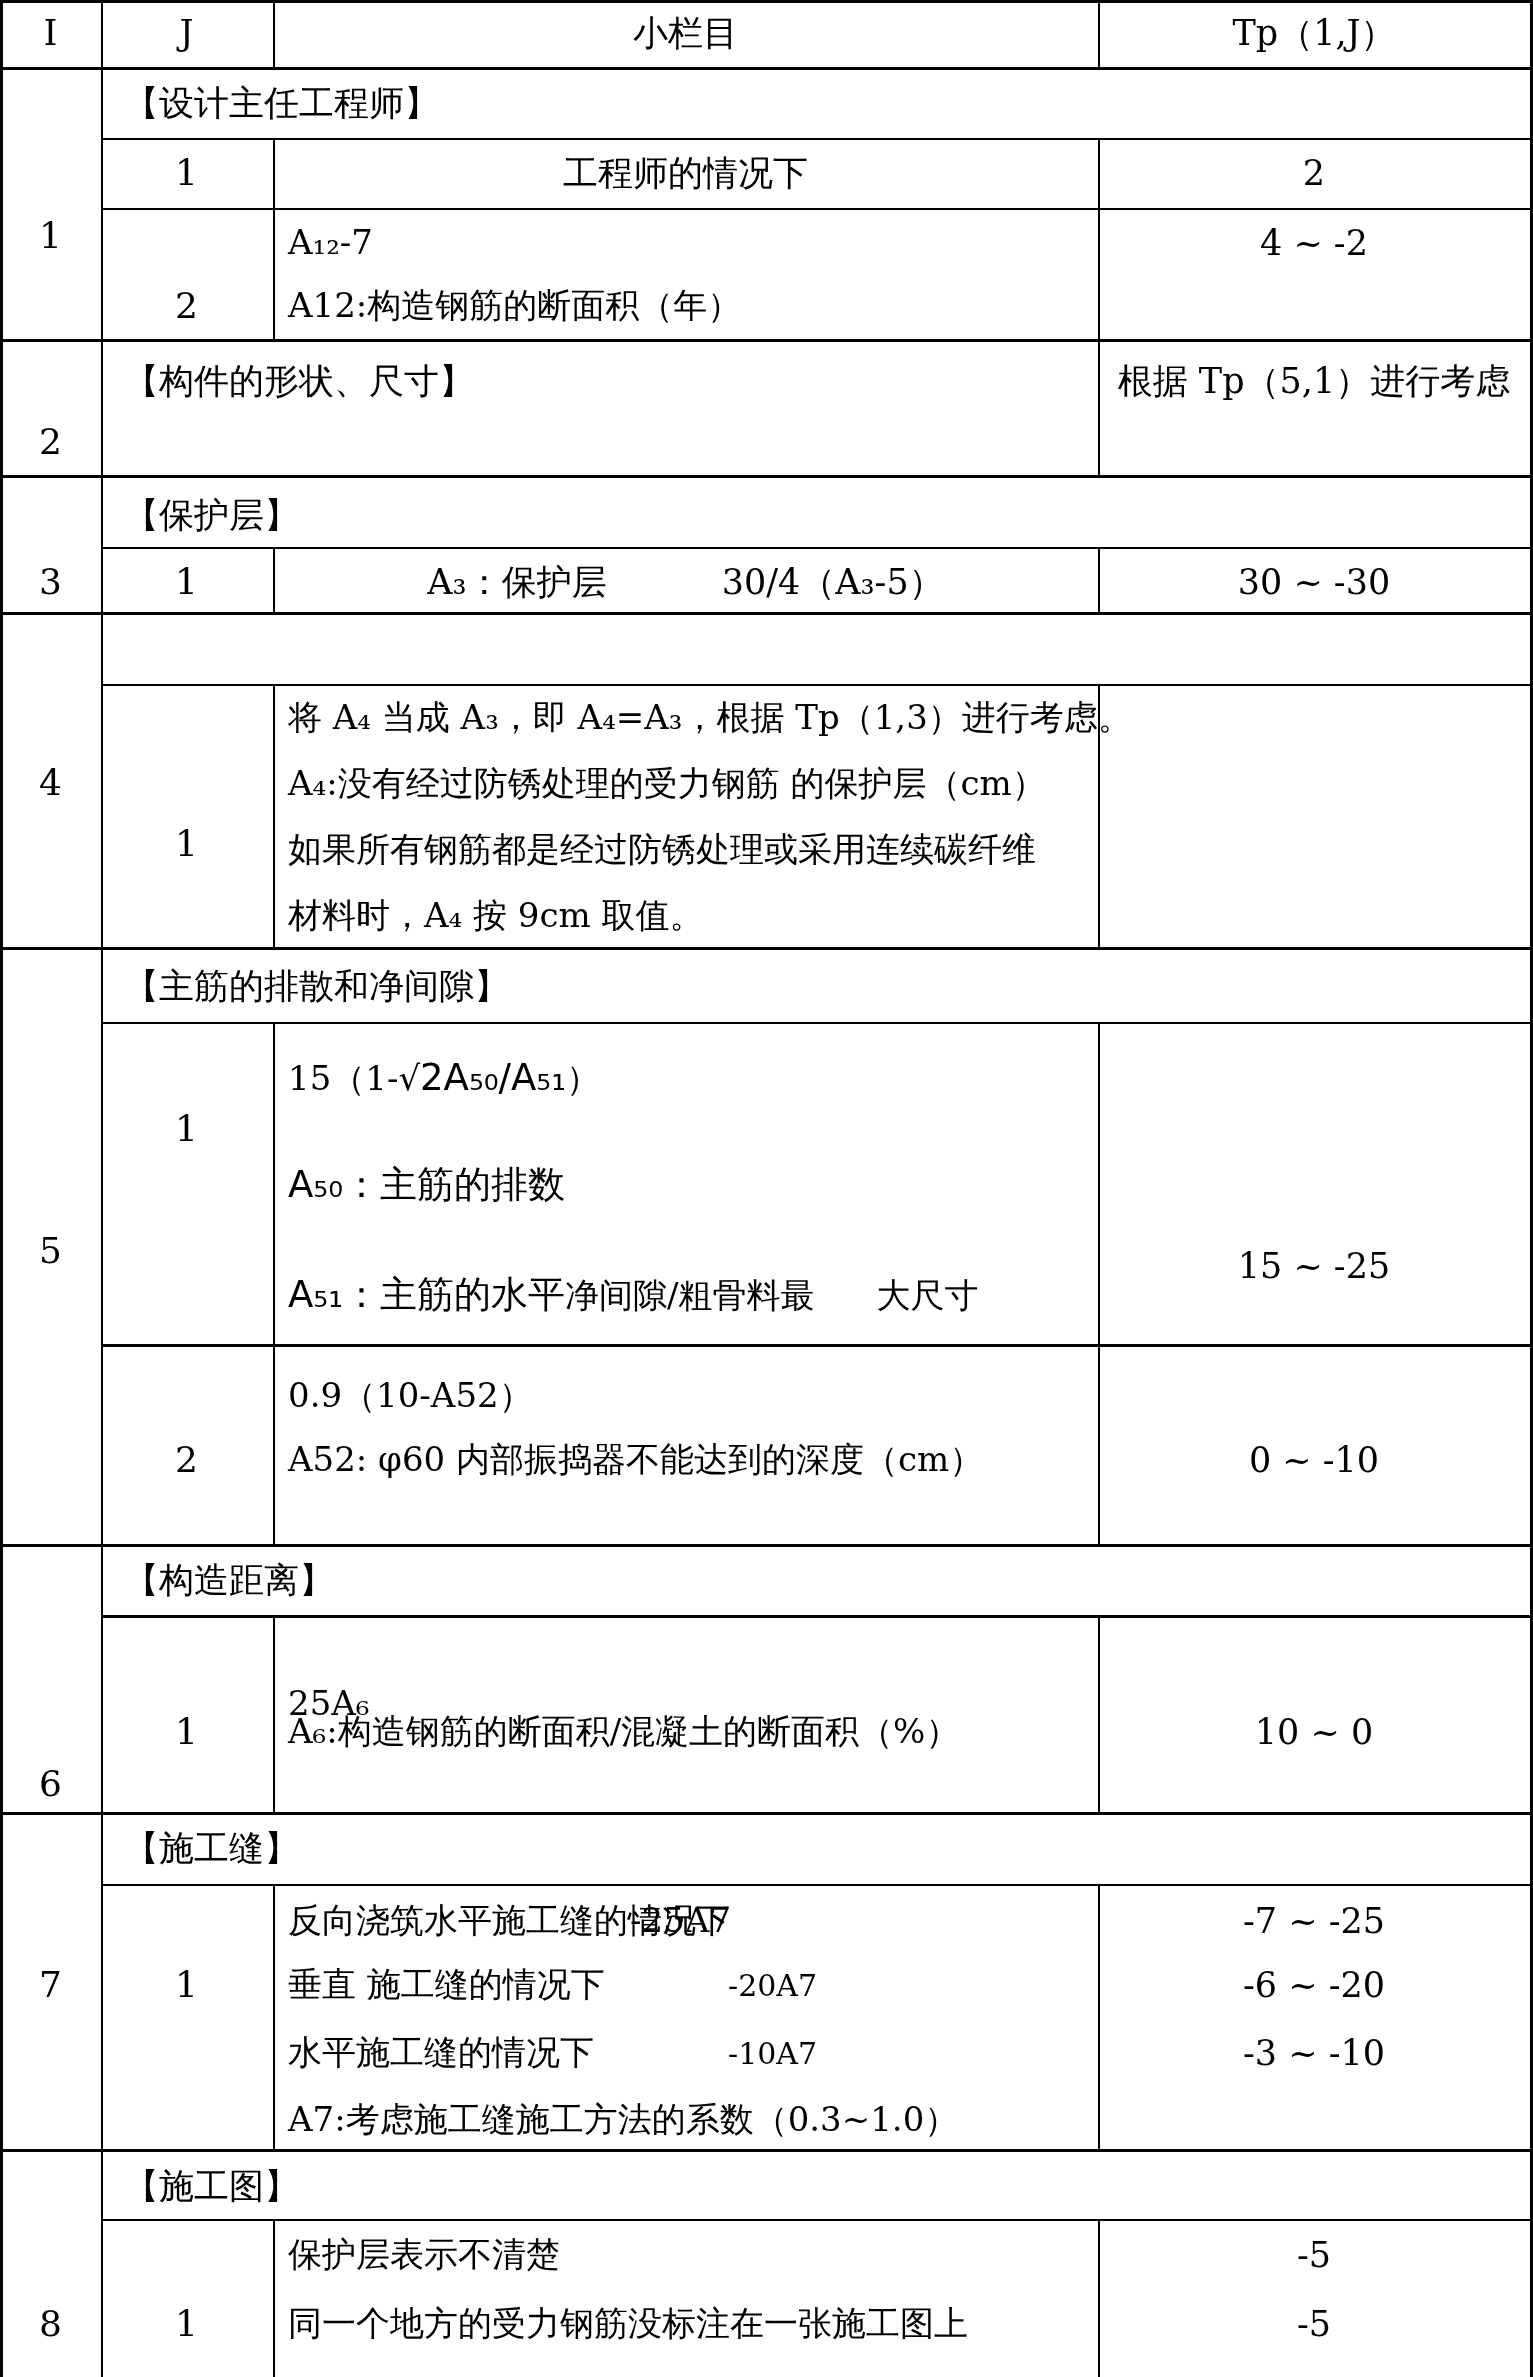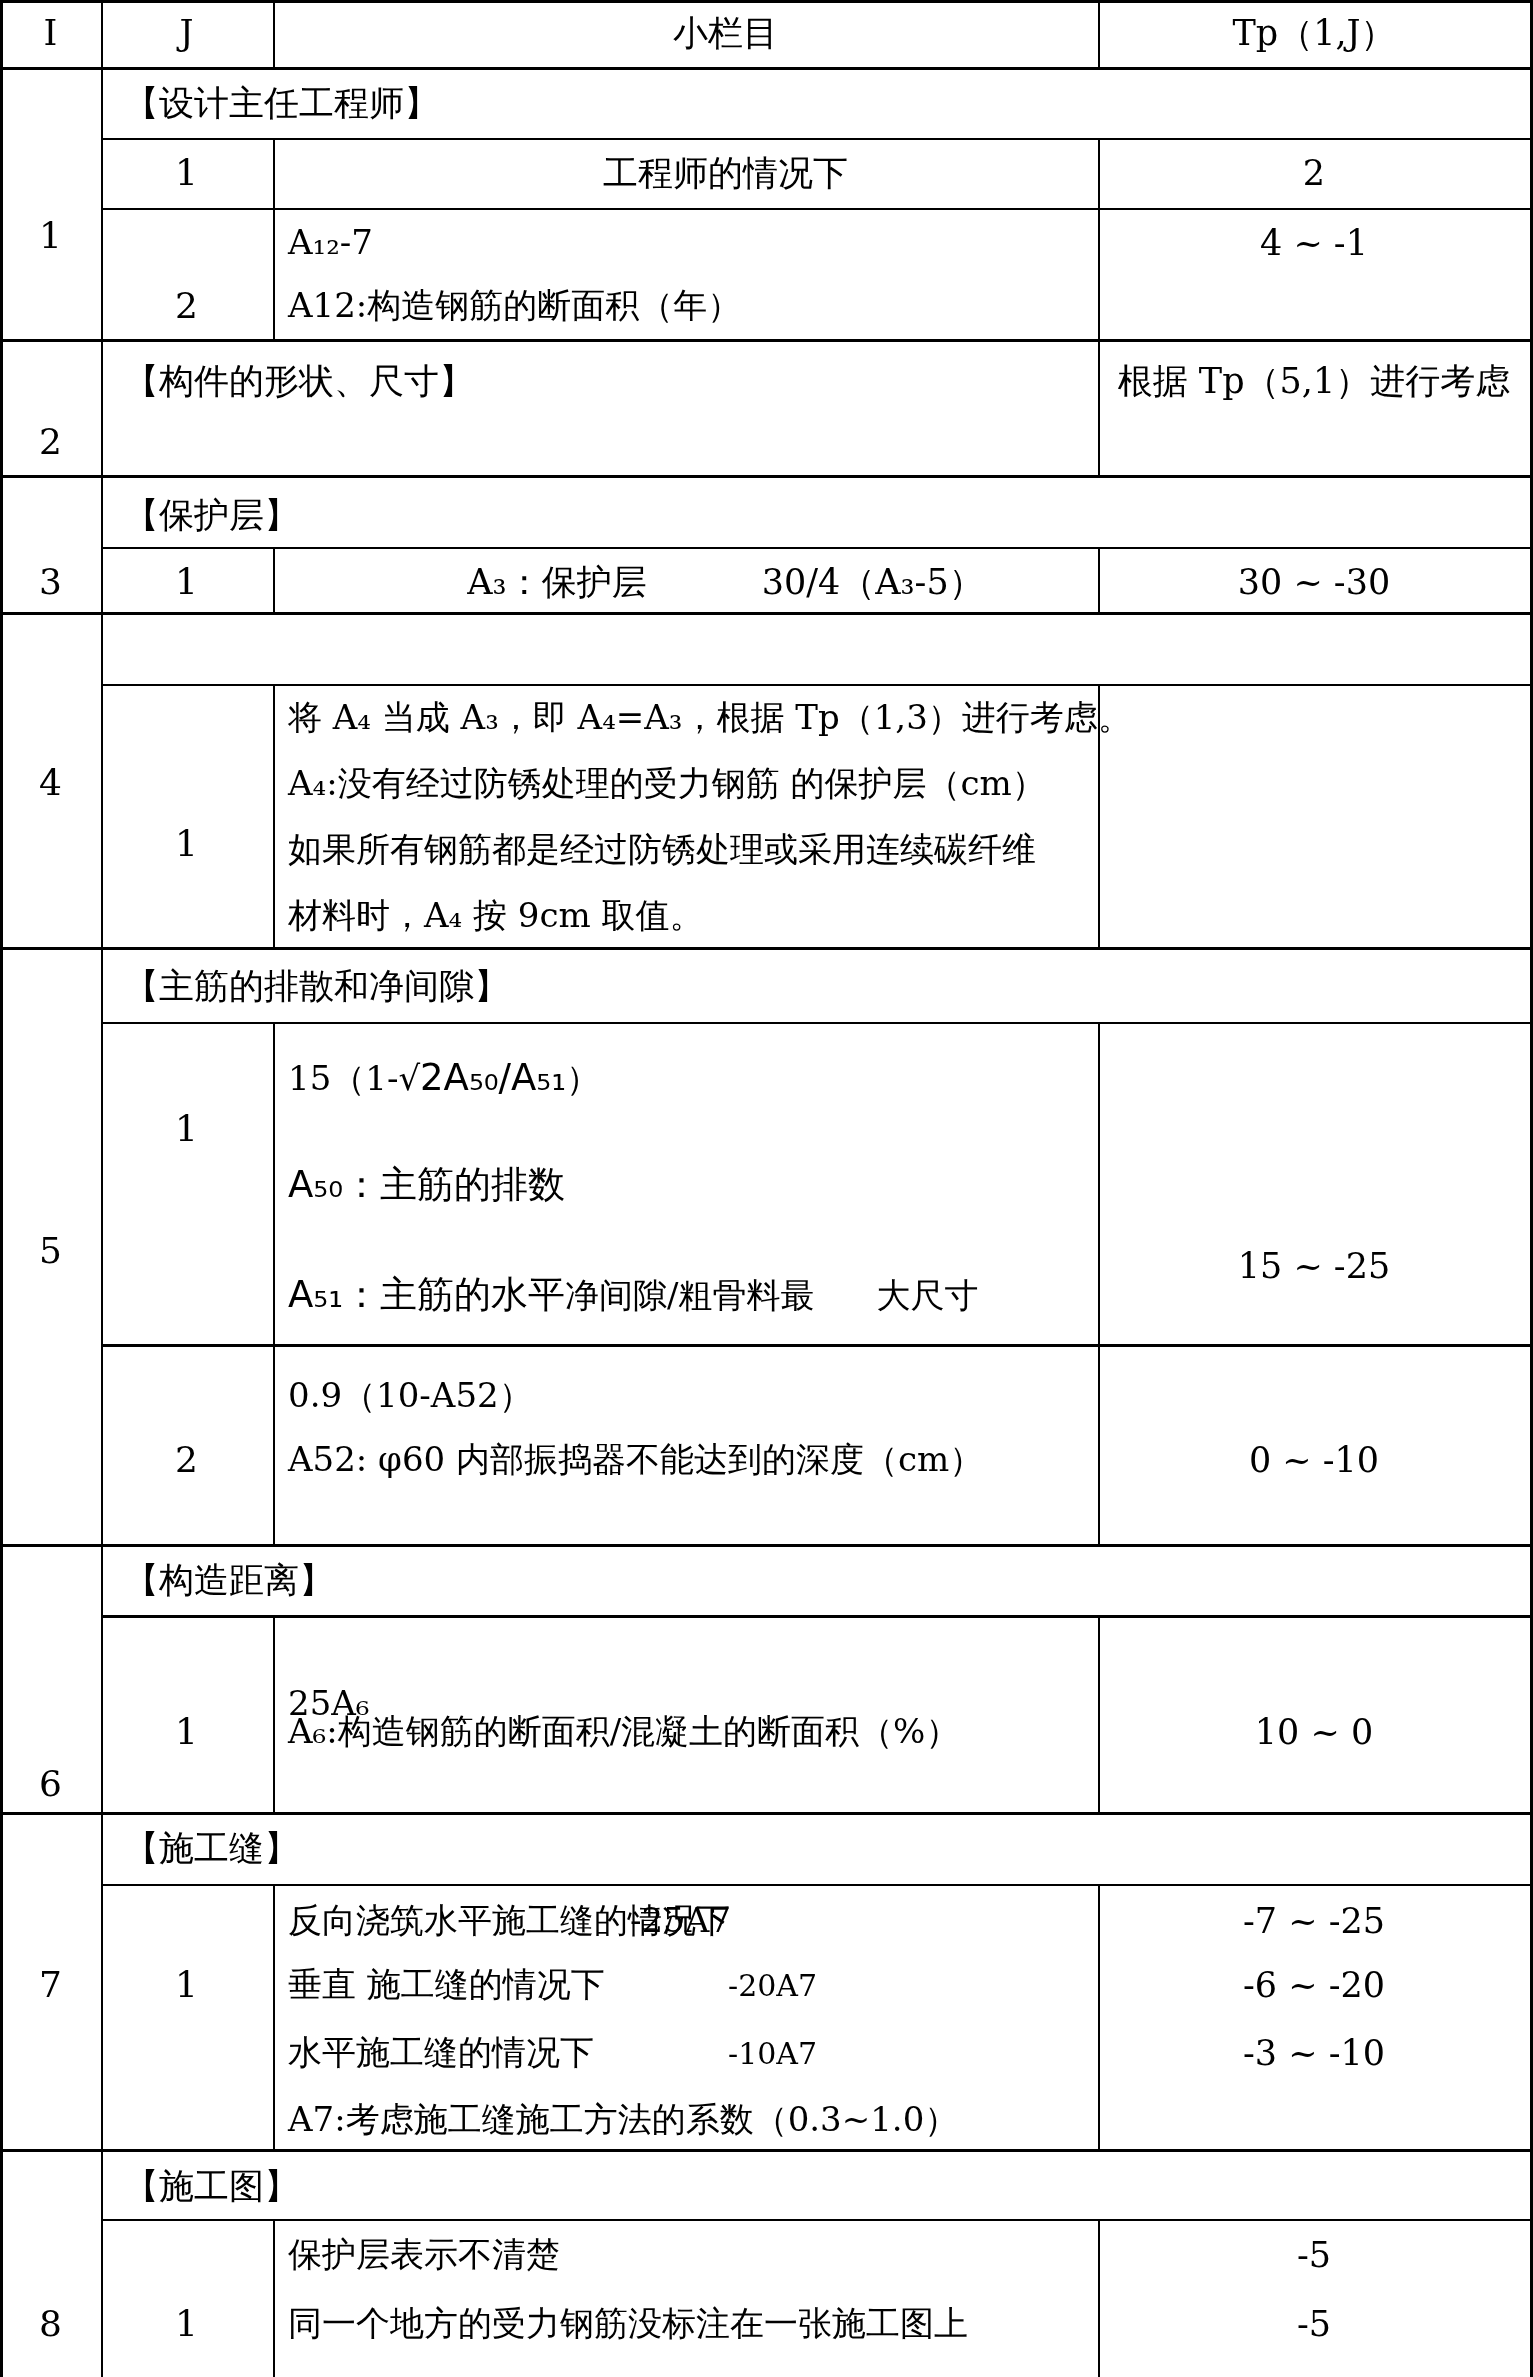--- a/index.html
+++ b/index.html
@@ -18,21 +18,21 @@
   .bh16{top:1884px;left:101px;width:1432px}.bh17{top:2149px}.bh18{top:2219px;left:101px;width:1432px}
   .bv0{left:0;width:3.3px}.bvR{left:1530px;width:3.3px}.bv123{left:101px}
   .s331{left:273px}.s1333{left:1098px}
   .sg1{top:0;height:67px}.sg2{top:138px;height:202px}.sg2t{top:138px;height:338px}
   .sg3{top:547px;height:67px}.sg4{top:684px;height:265px}.sg5{top:1022px;height:523px}
   .sg6{top:1615px;height:199px}.sg7{top:1884px;height:267px}.sg8{top:2219px;height:158px}
   
   .t{position:absolute;transform:translateY(-50%);white-space:nowrap;font-size:35px;line-height:1.1;}
   .px-i{left:0;width:101px;text-align:center;font-size:36px;}
   .px-j{left:101px;width:171px;text-align:center;font-size:36px;}
-  .px-c{left:273px;width:825px;text-align:center;padding-left:40px;}
+  .px-c{left:273px;width:825px;text-align:center;}
   .px-t{left:1098px;width:432px;text-align:center;}
   .px-s{left:124px;font-size:35px;}
   .px-l{left:288px;font-size:34px;}
   .fh{font-size:35px;}
   .fs{font-family:"DejaVu Sans","Liberation Sans",sans-serif;font-size:37px;}
   .gap140{display:inline-block;width:115px;}
   .gap75{display:inline-block;width:62px;}
   .px-v1{left:630px;font-size:34px;}
   .px-v2{left:728px;font-size:30px;}
   .y40{top:33px}.y125{top:103px}.y210{top:173px}.y287{top:236px}.y295{top:243px}.y372{top:306px}
@@ -94,21 +94,21 @@
   <div class="t px-t fh y40">Tp（1,J）</div>
 
   <div class="t px-s y125">【设计主任工程师】</div>
   <div class="t px-i y287">1</div>
   <div class="t px-j y210">1</div>
   <div class="t px-c y210">工程师的情况下</div>
   <div class="t px-t y210">2</div>
   <div class="t px-j y372">2</div>
   <div class="t px-l y295">A₁₂-7</div>
   <div class="t px-l y372">A12:构造钢筋的断面积（年）</div>
-  <div class="t px-t y295">4 ~ -1</div>
+  <div class="t px-t y295">4 ~ -2</div>
 
   <div class="t px-s y462">【构件的形状、尺寸】</div>
   <div class="t px-t y462">根据 Tp（5,1）进行考虑</div>
   <div class="t px-i y537">2</div>
 
   <div class="t px-s y625">【保护层】</div>
   <div class="t px-i y706">3</div>
   <div class="t px-j y706">1</div>
   <div class="t px-c y706"><span>A₃：保护层</span><span class="gap140"></span><span>30/4（A₃-5）</span></div>
   <div class="t px-t y706">30 ~ -30</div>

